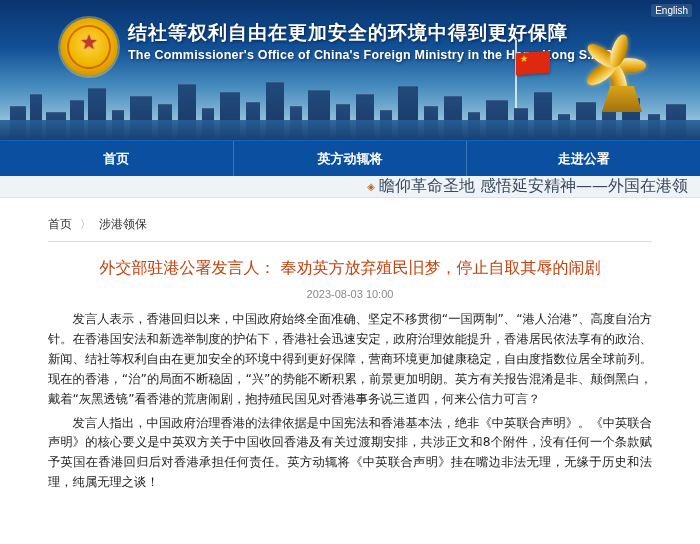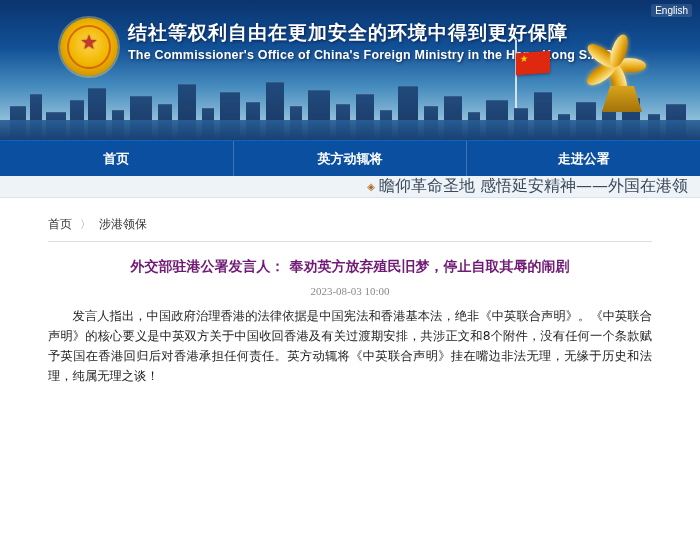--- a/index.html
+++ b/index.html
@@ -167,29 +167,29 @@
     height: 1px; background: #d7dde5;
   }
 
   
   .article {
     margin: 14px 48px 0 48px;
     width: 604px;
   }
   .article-title {
     text-align: center;
-    font-size: 14px; font-weight: bold; color: #701a75;
+    font-size: 16px; font-weight: normal; color: #c2410c;
     line-height: 1.5;
     font-family: "DejaVu Sans", sans-serif;
   }
   .article-date {
     text-align: center;
     font-size: 11px; color: #8a8a8a;
     margin-top: 8px; margin-bottom: 10px;
-    font-family: Liberation Serif, serif;
+    font-family: Liberation Sans, sans-serif;
   }
   .article-body p {
     margin: 0 0 4px 0;
     font-size: 12.3px;
     line-height: 1.62;
     color: #1d1d1d;
     text-align: justify;
     text-indent: 2em;
     font-family: "DejaVu Sans", sans-serif;
   }
@@ -274,18 +274,19 @@
     <a href="#">首页</a>
     <span class="sep">〉</span>
     <a href="#">涉港领保</a>
   </div>
   <div class="rule"></div>
 
   <div class="article">
     <div class="article-title">外交部驻港公署发言人： 奉劝英方放弃殖民旧梦，停止自取其辱的闹剧</div>
     <div class="article-date">2023-08-03 10:00</div>
     <div class="article-body">
+      <p>发言人表示，香港回归以来，中国政府始终全面准确、坚定不移贯彻“一国两制”、“港人治港”、高度自治方针。在香港国安法和新选举制度的护佑下，香港社会迅速安定，政府治理效能提升，香港居民依法享有的政治、新闻、结社等权利自由在更加安全的环境中得到更好保障，营商环境更加健康稳定，自由度指数位居全球前列。现在的香港，“治”的局面不断稳固，“兴”的势能不断积累，前景更加明朗。英方有关报告混淆是非、颠倒黑白，戴着“灰黑透镜”看香港的荒唐闹剧，抱持殖民国见对香港事务说三道四，何来公信力可言？</p>
       <p>发言人指出，中国政府治理香港的法律依据是中国宪法和香港基本法，绝非《中英联合声明》。《中英联合声明》的核心要义是中英双方关于中国收回香港及有关过渡期安排，共涉正文和8个附件，没有任何一个条款赋予英国在香港回归后对香港承担任何责任。英方动辄将《中英联合声明》挂在嘴边非法无理，无缘于历史和法理，纯属无理之谈！</p>
 
     </div>
   </div>
 
 </div>
 
 </body></html>

